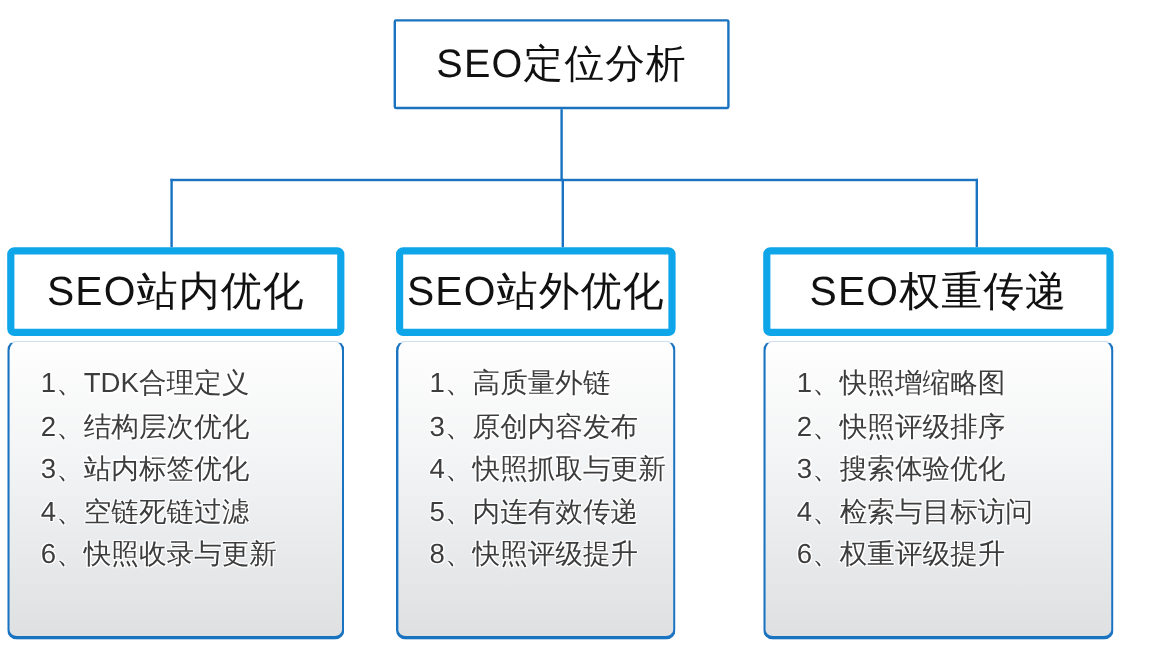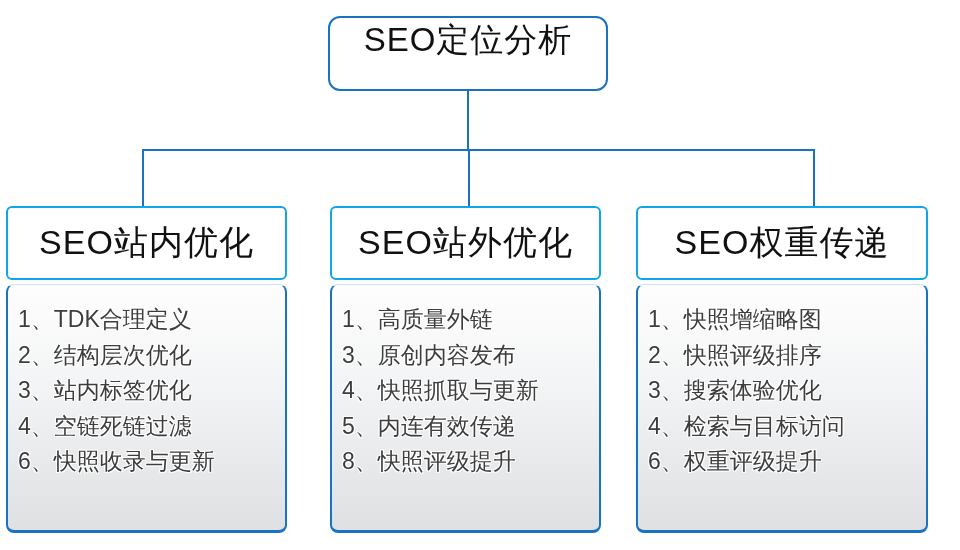--- a/index.html
+++ b/index.html
@@ -23,55 +23,56 @@
   
   .root-node {
     position: absolute;
     left: 328px;
     top: 16px;
     width: 280px;
     height: 75px;
     box-sizing: border-box;
     background: #ffffff;
     border: 2px solid #1a73c0;
-    border-radius: 12px;
+    border-radius: 2px;
     display: flex;
+    align-items: center;
     justify-content: center;
     font-size: 33px;
     color: #111111;
     letter-spacing: 1px;
   }
   
   .branch {
     position: absolute;
     top: 206px;
   }
   .branch-header {
     box-sizing: border-box;
     height: 74px;
     background: #ffffff;
-    border: 2px solid #0ea5e9;
+    border: 6px solid #0ea5e9;
     border-radius: 6px;
     display: flex;
     align-items: center;
     justify-content: center;
     font-size: 34px;
     color: #111111;
     letter-spacing: 1px;
   }
   .branch-body {
     box-sizing: border-box;
     margin-top: 4px;
     height: 249px;
     border: 2px solid #1a73c0;
     border-top: 1px solid #cfe0ef;
     border-bottom-width: 3px;
     border-radius: 8px;
     background: linear-gradient(to bottom, #fefefe 0%, #f3f4f5 40%, #dfe0e2 100%);
-    padding: 17px 8px 0 10px;
+    padding: 17px 8px 0 26px;
   }
   .list-item {
     font-size: 23px;
     line-height: 35.5px;
     color: #3d3d3d;
     white-space: nowrap;
     text-shadow:
       1px 1px 0 #ffffff,
       -1px -1px 0 #ffffff,
       1px -1px 0 #ffffff,
@@ -100,21 +101,21 @@
     </div>
     <div class="branch-body">
       <div class="list-item">1、TDK合理定义</div>
       <div class="list-item">2、结构层次优化</div>
       <div class="list-item">3、站内标签优化</div>
       <div class="list-item">4、空链死链过滤</div>
       <div class="list-item">6、快照收录与更新</div>
     </div>
   </div>
 
-  <div class="branch" style="left:330px; width:271px;">
+  <div class="branch" style="left:330px; width:233px;">
     <div class="branch-header">
       <span>SEO站外优化</span>
     </div>
     <div class="branch-body">
       <div class="list-item">1、高质量外链</div>
       <div class="list-item">3、原创内容发布</div>
       <div class="list-item">4、快照抓取与更新</div>
       <div class="list-item">5、内连有效传递</div>
       <div class="list-item">8、快照评级提升</div>
     </div>

